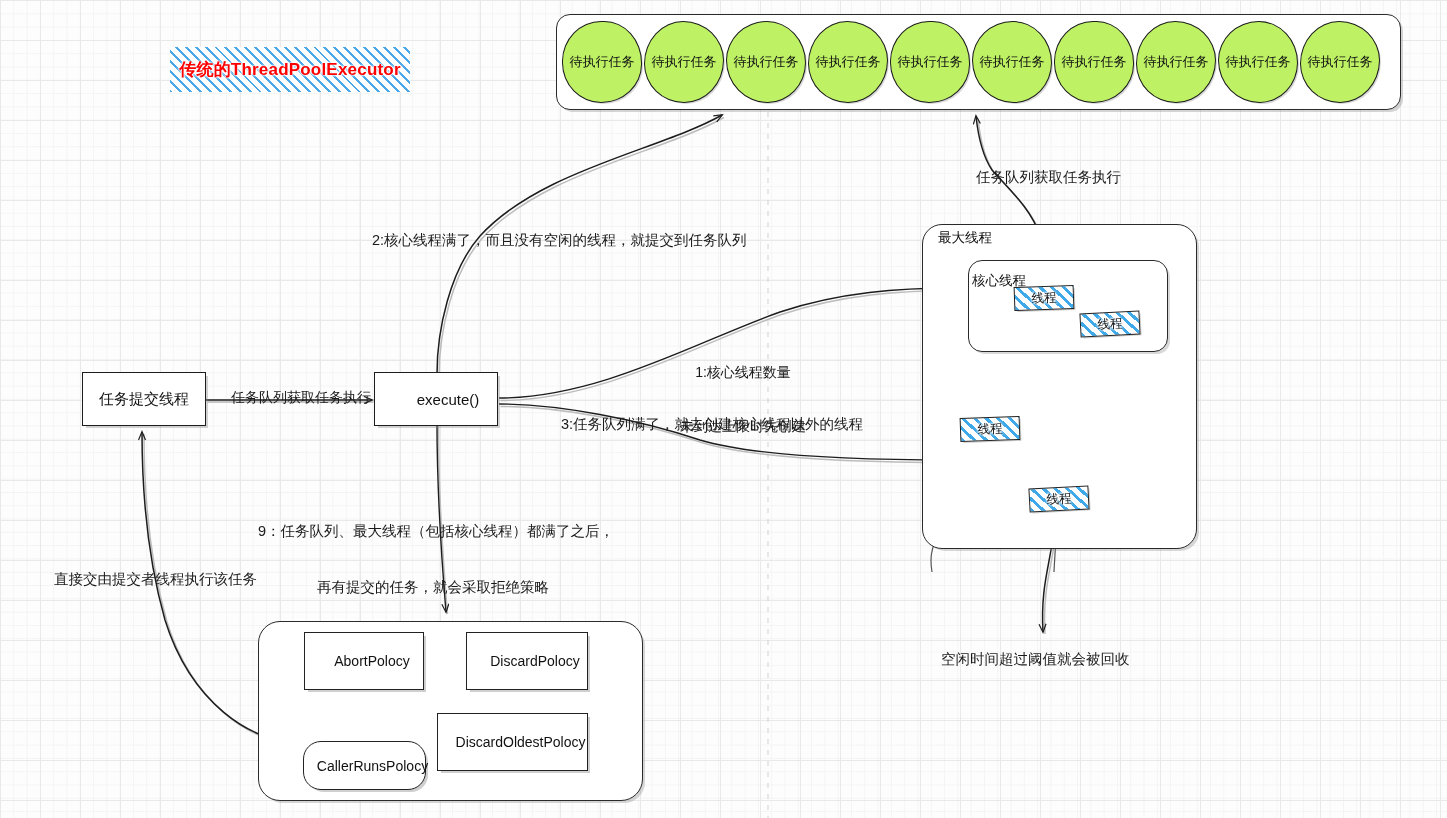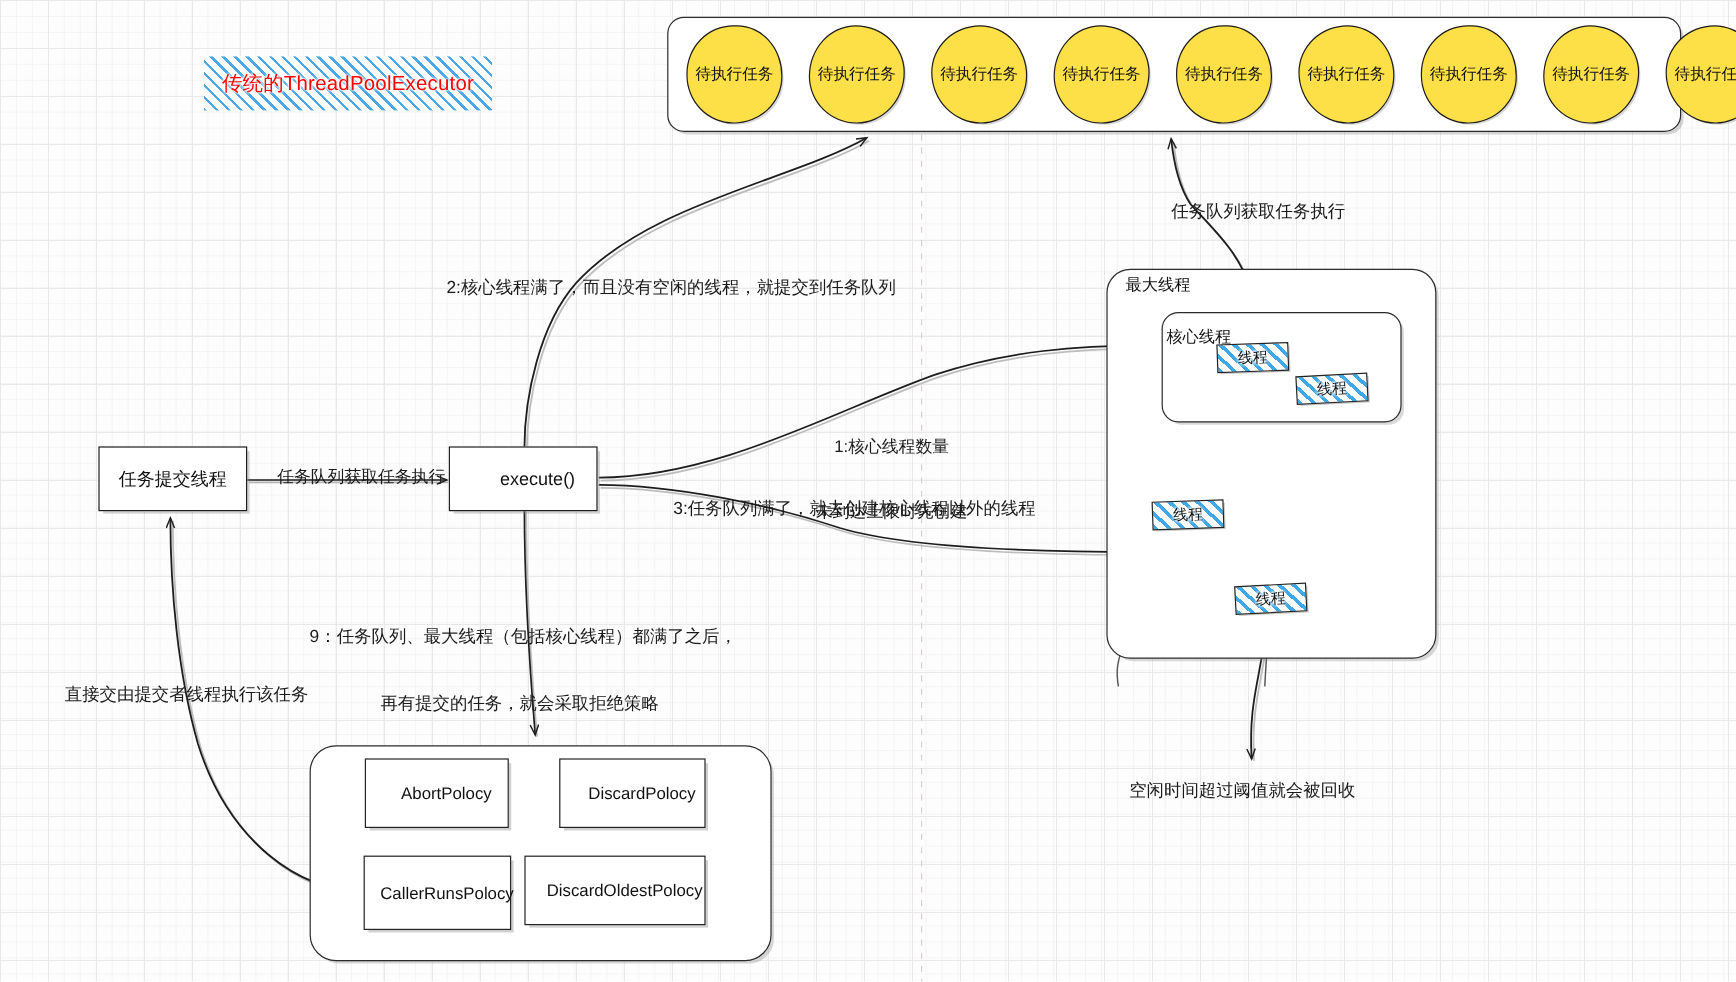--- a/index.html
+++ b/index.html
@@ -41,21 +41,21 @@
     left: 170px; top: 47px;
     width: 240px; height: 45px;
     background-color: #ffffff;
     background-image: repeating-linear-gradient(
        45deg, #4aa8e8 0px, #4aa8e8 2px, #ffffff 2px, #ffffff 7px);
     display: flex;
     align-items: center;
     justify-content: center;
   }
   #title-banner .t {
-    font-weight: normal;
+    font-weight: bold;
     font-size: 17px;
     color: #ff0000;
     letter-spacing: .2px;
     text-shadow: 0 0 2px #fff, 0 0 3px #fff, 1px 0 2px #fff, -1px 0 2px #fff;
   }
   
   #task-queue {
     position: absolute;
     left: 556px; top: 14px;
     width: 845px; height: 96px;
@@ -63,24 +63,24 @@
     border-radius: 14px;
     background: #fff;
     box-shadow: 3px 3px 0 -1px rgba(120,120,120,.30);
     display: flex;
     align-items: center;
     padding: 0 4px;
     box-sizing: border-box;
   }
   .task-circle {
     width: 78px; height: 80px;
-    margin: 0 11px;
+    margin: 0 1px;
     border: 1.5px solid #1c1c1c;
     border-radius: 50% 48% 52% 50% / 50% 52% 48% 50%;
-    background: #fde047;
+    background: #bef264;
     display: flex;
     align-items: center;
     justify-content: center;
     font-size: 13px;
     color: #111;
     flex: 0 0 auto;
     box-shadow: 2px 2px 0 -1px rgba(140,140,140,.35);
     text-align: center;
   }
   .task-circle:nth-child(2n) { border-radius: 49% 51% 50% 50% / 52% 48% 52% 48%; }
@@ -292,16 +292,16 @@
     <span>线程</span>
   </div>
   <div class="thread-chip" style="left:1029px; top:487px; transform:rotate(-3deg);">
     <span>线程</span>
   </div>
 
   <div id="policy-box"></div>
 
   <div class="policy-item" style="left:304px; top:632px; width:120px; height:58px;">AbortPolocy</div>
   <div class="policy-item" style="left:466px; top:632px; width:122px; height:58px;">DiscardPolocy</div>
-  <div class="policy-item" style="left:303px; top:713px; width:123px; height:62px;">CallerRunsPolocy</div>
+  <div class="policy-item" style="left:303px; top:741px; width:123px; height:49px;border-radius:18px;">CallerRunsPolocy</div>
   <div class="policy-item" style="left:437px; top:713px; width:151px; height:58px;">DiscardOldestPolocy</div>
 
 </div>
 
 </body></html>

